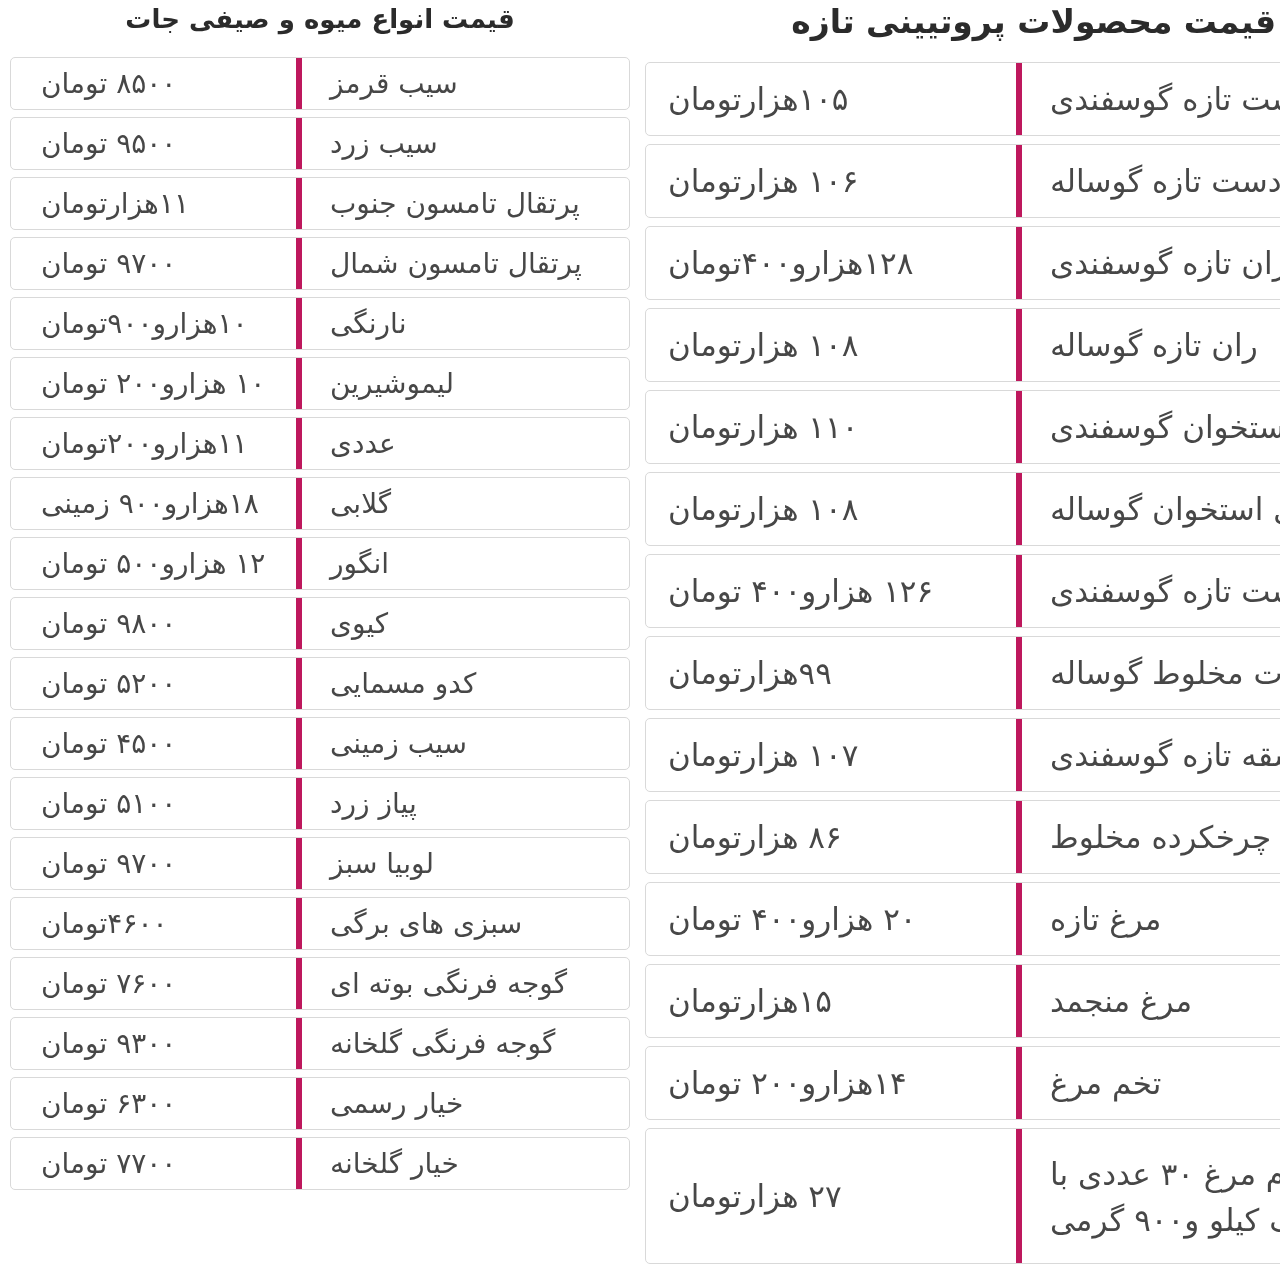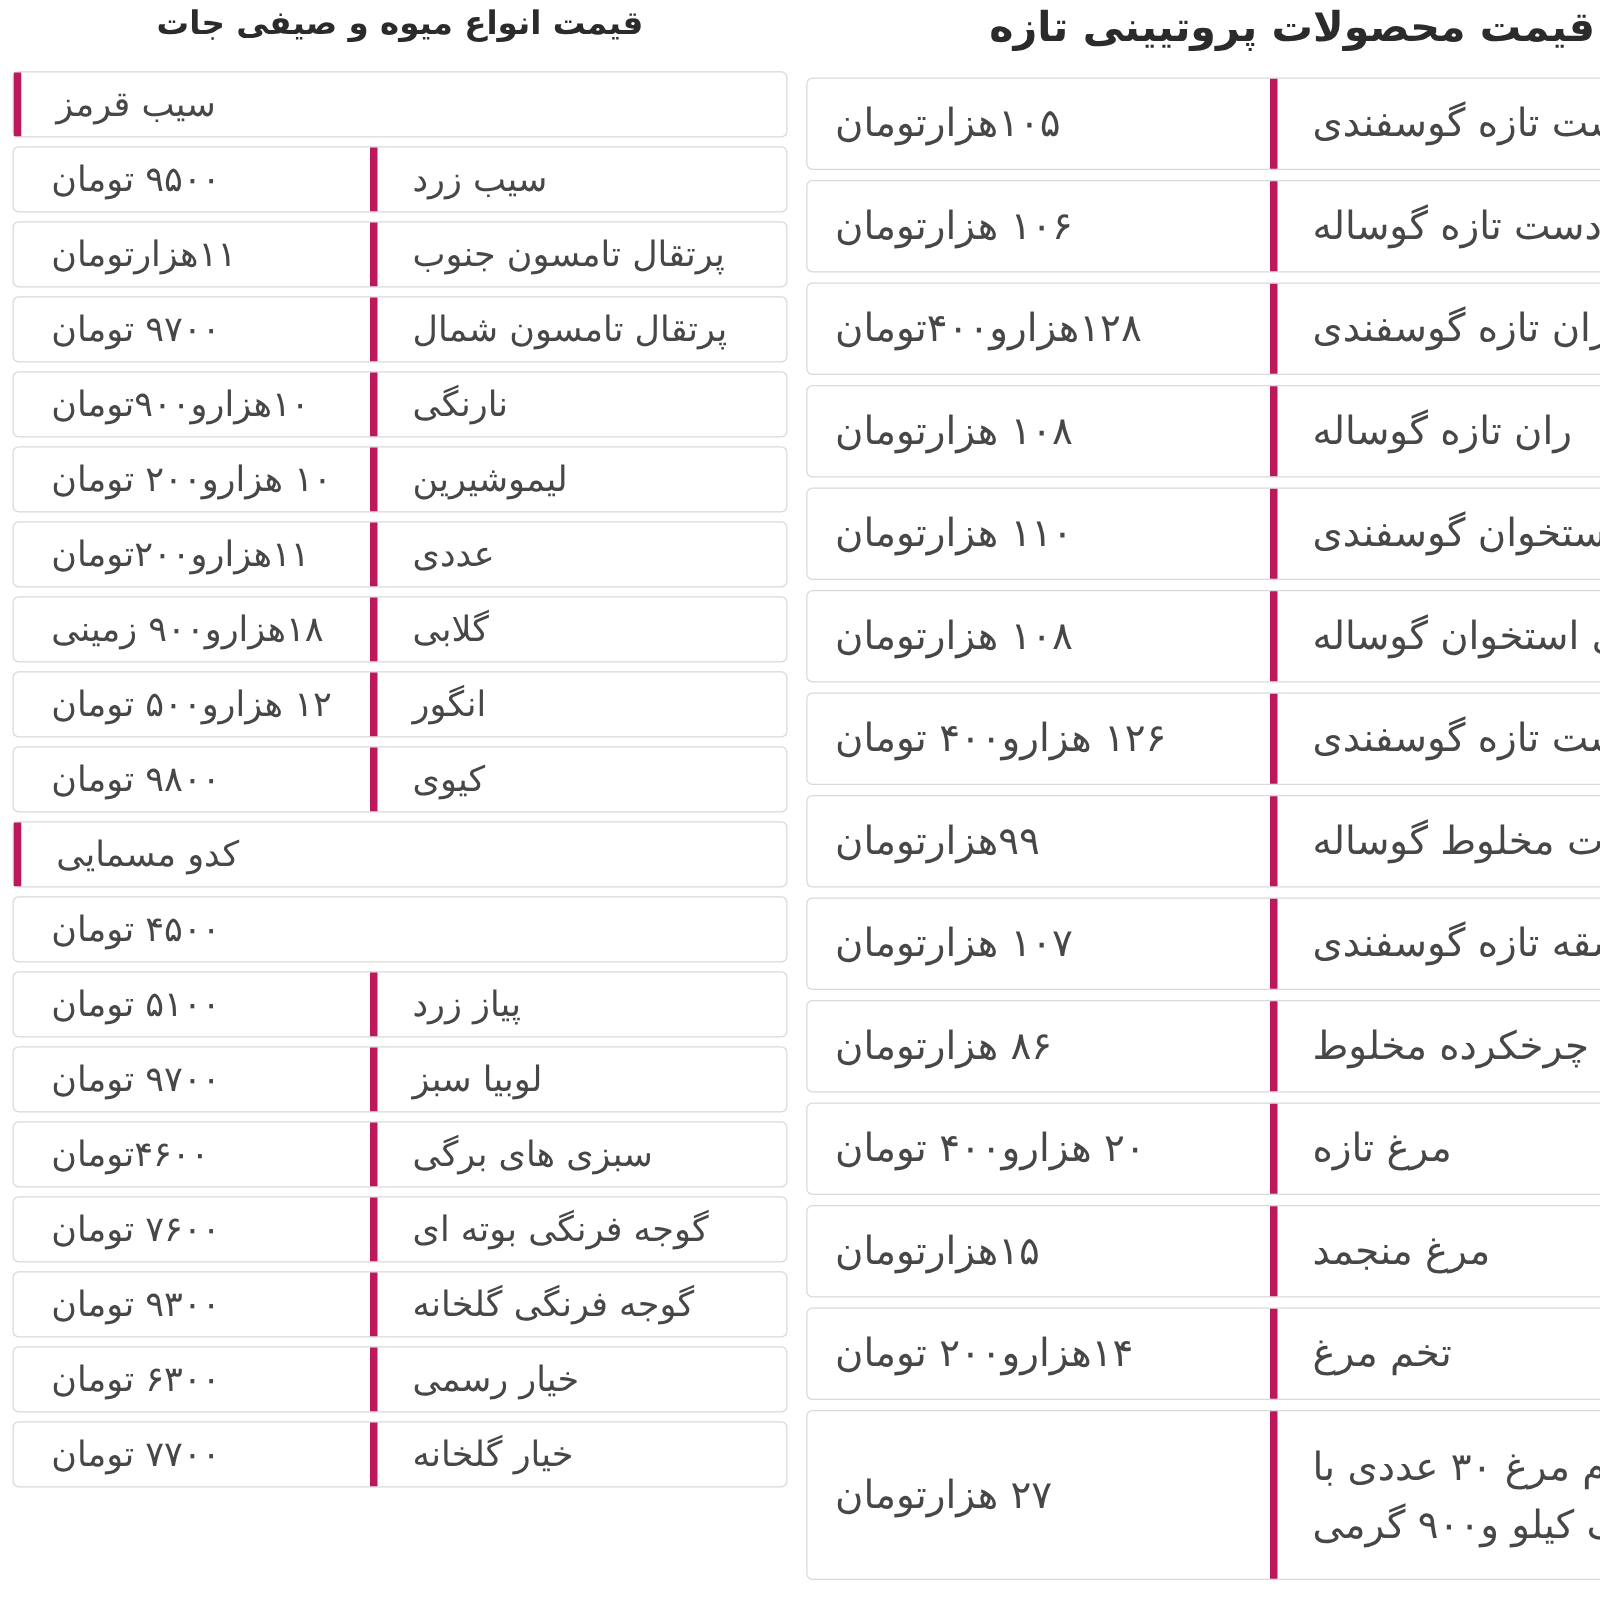--- a/index.html
+++ b/index.html
@@ -85,20 +85,23 @@
 </style>
 </head>
 <body>
 
 <div class="title fruit-title">قیمت انواع میوه و صیفی جات</div>
 
 <div class="title protein-title">قیمت محصولات پروتیینی تازه</div>
 
 <div class="price-table fruit">
     <div class="row">
+      <div class="cell price">
+        <span class="txt">۸۵۰۰ تومان</span>
+      </div>
       <div class="cell item">
         <span class="txt">سیب قرمز</span>
       </div>
     </div>
     <div class="row">
       <div class="cell price">
         <span class="txt">۹۵۰۰ تومان</span>
       </div>
       <div class="cell item">
         <span class="txt">سیب زرد</span>
@@ -162,27 +165,33 @@
     </div>
     <div class="row">
       <div class="cell price">
         <span class="txt">۹۸۰۰ تومان</span>
       </div>
       <div class="cell item">
         <span class="txt">کیوی</span>
       </div>
     </div>
     <div class="row">
+      <div class="cell price">
+        <span class="txt">۵۲۰۰ تومان</span>
+      </div>
       <div class="cell item">
         <span class="txt">کدو مسمایی</span>
       </div>
     </div>
     <div class="row">
       <div class="cell price">
         <span class="txt">۴۵۰۰ تومان</span>
+      </div>
+      <div class="cell item">
+        <span class="txt">سیب زمینی</span>
       </div>
     </div>
     <div class="row">
       <div class="cell price">
         <span class="txt">۵۱۰۰ تومان</span>
       </div>
       <div class="cell item">
         <span class="txt">پیاز زرد</span>
       </div>
     </div>

